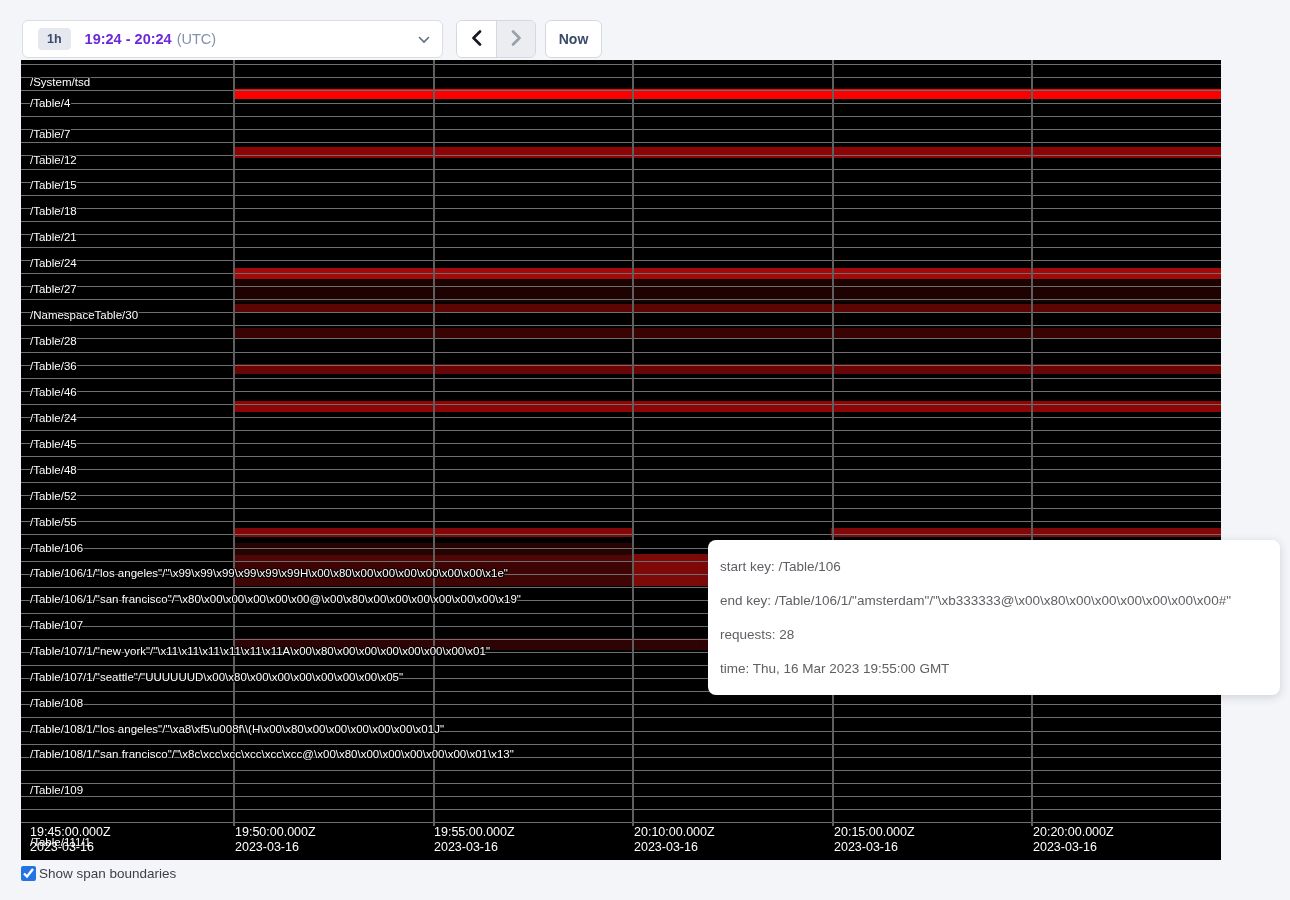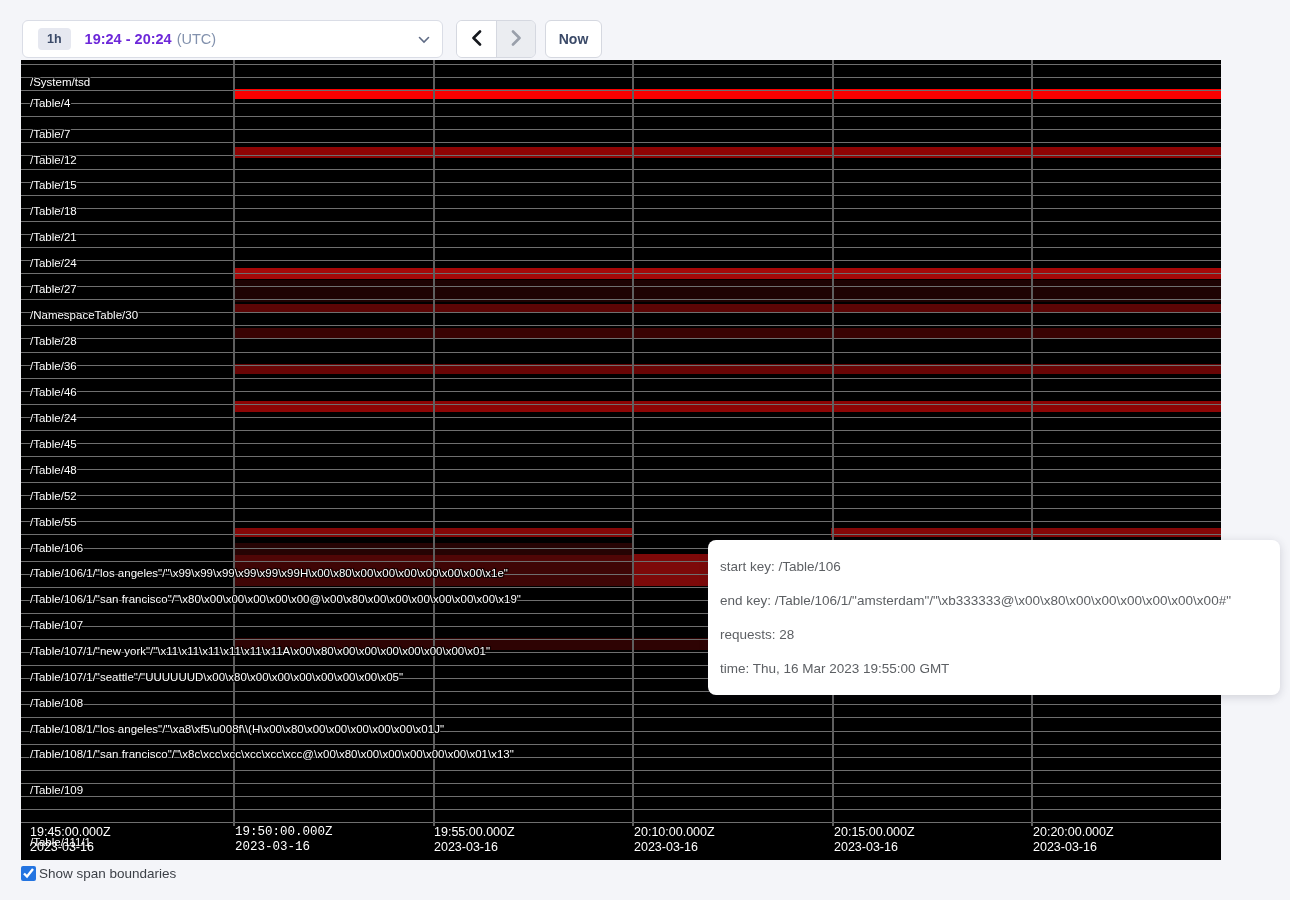--- a/index.html
+++ b/index.html
@@ -195,21 +195,21 @@
         <div class="row-label" style="top: 584.964px;">/Table/107/1/"new york"/"\x11\x11\x11\x11\x11\x11A\x00\x80\x00\x00\x00\x00\x00\x00\x01"</div>
         <div class="row-label" style="top: 610.826px;">/Table/107/1/"seattle"/"UUUUUUD\x00\x80\x00\x00\x00\x00\x00\x00\x05"</div>
         <div class="row-label" style="top: 636.688px; text-align: right;">/Table/108</div>
         <div class="row-label" style="top: 662.55px;">/Table/108/1/"los angeles"/"\xa8\xf5\u008f\\(H\x00\x80\x00\x00\x00\x00\x00\x01J"</div>
         <div class="row-label" style="top: 688.412px;">/Table/108/1/"san francisco"/"\x8c\xcc\xcc\xcc\xcc\xcc@\x00\x80\x00\x00\x00\x00\x00\x01\x13"</div>
         <div class="row-label" style="top: 714.274px; margin-top: 10px;">/Table/109</div>
         <div class="row-label" style="top: 740.136px; margin-top: 36px;">/Table/111/1</div>
       </div>
     <div id="ticks">
         <div class="tick" style="left: 9px;">19:45:00.000Z<div>2023-03-16</div></div>
-        <div class="tick" style="left: 214px; font-family: Liberation Mono, monospace;">19:50:00.000Z<div>2023-03-16</div></div>
+        <div class="tick" style="left: 214px;">19:50:00.000Z<div>2023-03-16</div></div>
         <div class="tick" style="left: 413px;">19:55:00.000Z<div>2023-03-16</div></div>
         <div class="tick" style="left: 613px;">20:10:00.000Z<div>2023-03-16</div></div>
         <div class="tick" style="left: 813px;">20:15:00.000Z<div>2023-03-16</div></div>
         <div class="tick" style="left: 1012px;">20:20:00.000Z<div>2023-03-16</div></div>
       </div>
   </div>
 
   <div class="hover-tooltip" id="tooltip">
       <div class="tt-line">start key: /Table/106</div>
       <div class="tt-line">end key: /Table/106/1/"amsterdam"/"\xb333333@\x00\x80\x00\x00\x00\x00\x00\x00#"</div>

